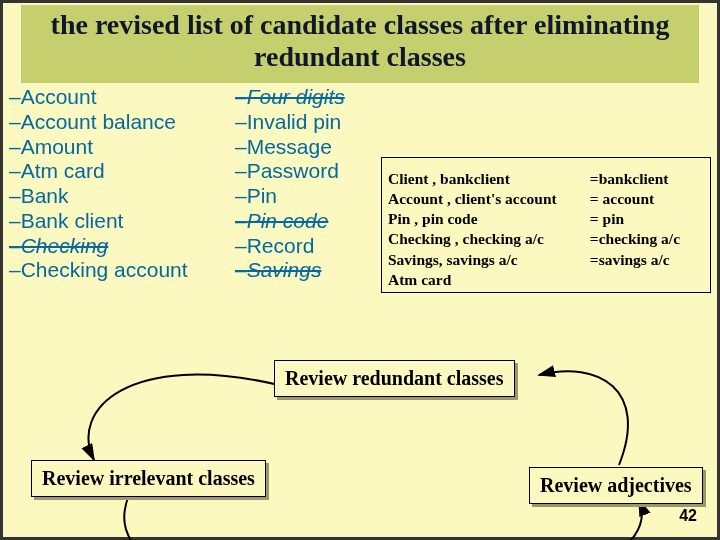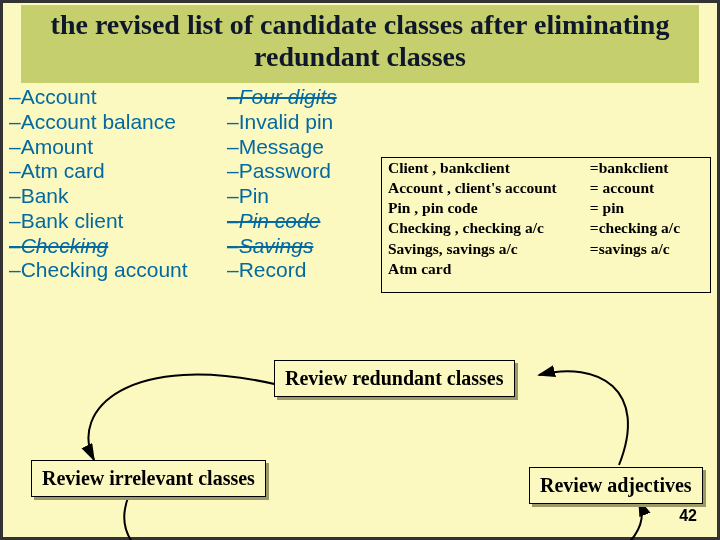--- a/index.html
+++ b/index.html
@@ -56,34 +56,34 @@
     flex-direction: row;
   }
   .col {
     display: flex;
     flex-direction: column;
     font-size: 21px;
     line-height: 1.18;
     color: #0369a1;
   }
   .col1 { width: 210px; }
-  .col2 { width: 150px; margin-left: 8px; }
+  .col2 { width: 150px; margin-left: 16px; }
   .item { white-space: nowrap; }
   .strike { text-decoration: line-through; }
   .italic { font-style: italic; }
 
   .table-box {
     position: absolute;
     left: 372px;
     top: 72px;
     width: 330px;
     height: 136px;
     border: 1.5px solid #000;
     background: #fbf8c0;
-    padding: 0 6px;
+    padding: 11px 6px;
     box-sizing: border-box;
   }
   .trow {
     font-family: "Comic Sans MS", "Times New Roman", serif;
     font-weight: bold;
     font-size: 15.5px;
     display: flex;
     flex-direction: row;
     line-height: 1.3;
   }
@@ -149,22 +149,22 @@
             <div class="item strike italic"><span>–</span><span>Checking</span></div>
             <div class="item"><span>–</span><span>Checking account</span></div>
           </div>
         <div class="col col2" id="col2">
             <div class="item strike italic"><span>–</span><span>Four digits</span></div>
             <div class="item"><span>–</span><span>Invalid pin</span></div>
             <div class="item"><span>–</span><span>Message</span></div>
             <div class="item"><span>–</span><span>Password</span></div>
             <div class="item"><span>–</span><span>Pin</span></div>
             <div class="item strike italic"><span>–</span><span>Pin code</span></div>
+            <div class="item"><span>–</span><span>Record</span></div>
             <div class="item strike italic"><span>–</span><span>Savings</span></div>
-            <div class="item"><span>–</span><span>Record</span></div>
           </div>
       </div>
 
       <div class="table-box" id="table-box">
           <div class="trow">
             <span class="lhs">Client , bankclient</span>
             <span class="rhs">=bankclient</span>
           </div>
           <div class="trow">
             <span class="lhs">Account , client's account</span>

